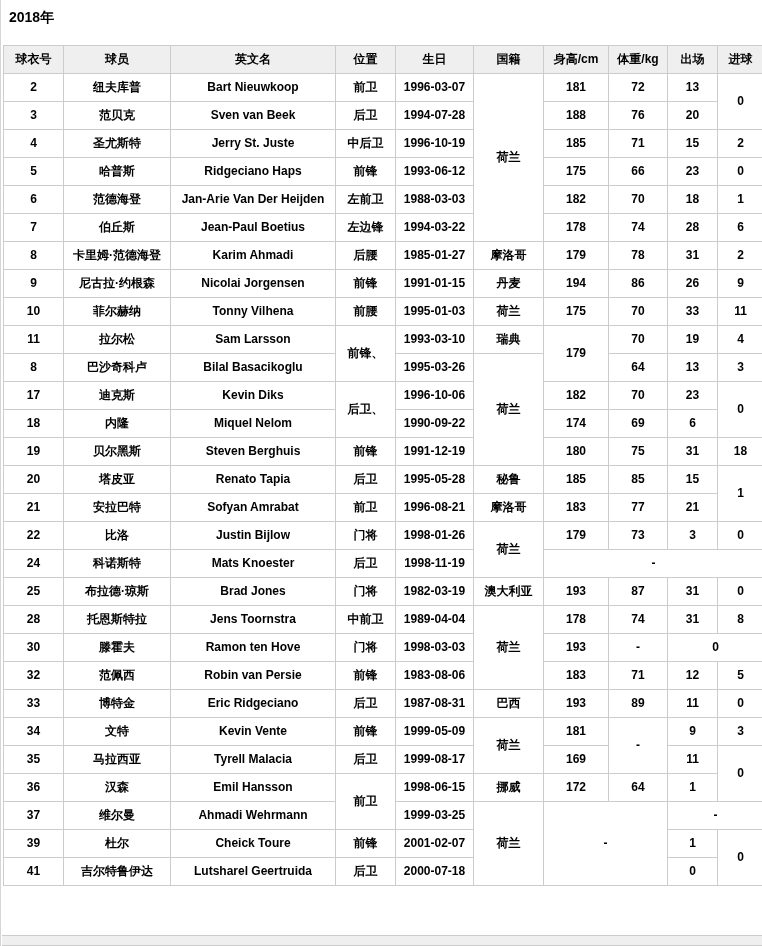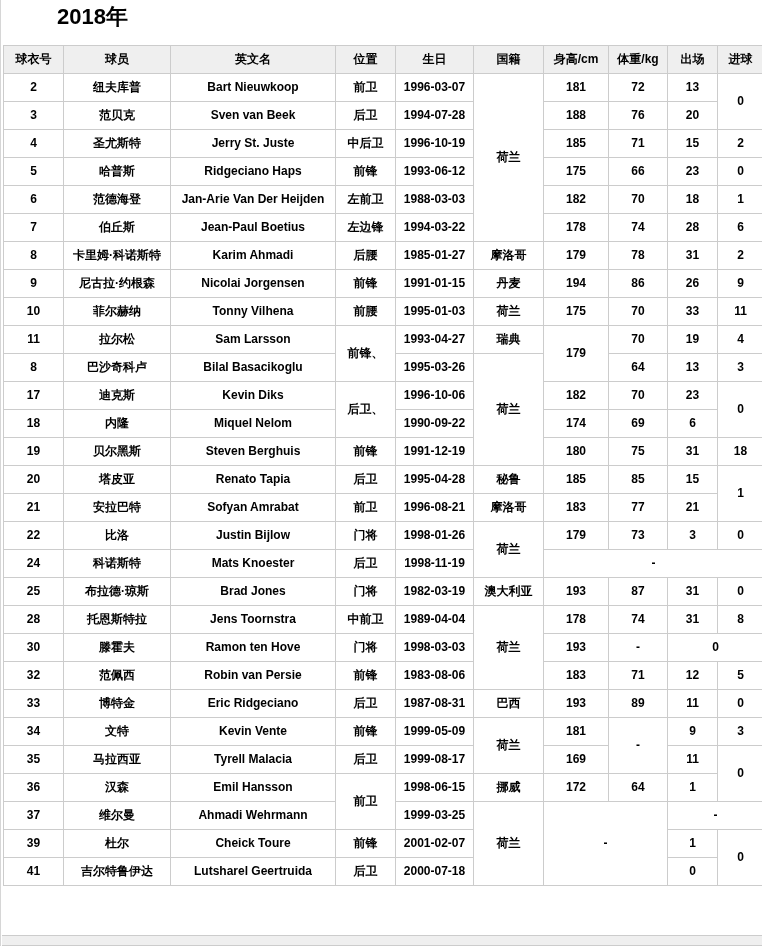--- a/index.html
+++ b/index.html
@@ -18,25 +18,24 @@
     overflow:hidden;
   }
   .page{
     width:762px;height:946px;
     border-left:1px solid #d6d6d6;
     position:relative;
   }
   .page-title{
     position:absolute;
     left:8px;top:5px;
-    font-size:22px;
+    font-size:14px;
     font-weight:bold;
     color:var(--text);
     line-height:24px;
-    margin-left:48px;
   }
   table.players{
     position:absolute;
     left:2px;top:45px;
     width:760px;
     border-collapse:collapse;
     table-layout:fixed;
   }
   table.players th,
   table.players td{
@@ -160,21 +159,21 @@
           <td>Jean-Paul Boetius</td>
           <td>左边锋</td>
           <td>1994-03-22</td>
           <td>178</td>
           <td>74</td>
           <td>28</td>
           <td>6</td>
         </tr>
         <tr>
           <td>8</td>
-          <td>卡里姆·科诺斯特</td>
+          <td>卡里姆·范德海登</td>
           <td>Karim Ahmadi</td>
           <td>后腰</td>
           <td>1985-01-27</td>
           <td>摩洛哥</td>
           <td>179</td>
           <td>78</td>
           <td>31</td>
           <td>2</td>
         </tr>
         <tr>
@@ -199,21 +198,21 @@
           <td>175</td>
           <td>70</td>
           <td>33</td>
           <td>11</td>
         </tr>
         <tr>
           <td>11</td>
           <td>拉尔松</td>
           <td>Sam Larsson</td>
           <td rowspan="2">前锋、</td>
-          <td>1993-04-27</td>
+          <td>1993-03-10</td>
           <td>瑞典</td>
           <td rowspan="2">179</td>
           <td>70</td>
           <td>19</td>
           <td>4</td>
         </tr>
         <tr>
           <td>8</td>
           <td>巴沙奇科卢</td>
           <td>Bilal Basacikoglu</td>
@@ -252,21 +251,21 @@
           <td>180</td>
           <td>75</td>
           <td>31</td>
           <td>18</td>
         </tr>
         <tr>
           <td>20</td>
           <td>塔皮亚</td>
           <td>Renato Tapia</td>
           <td>后卫</td>
-          <td>1995-04-28</td>
+          <td>1995-05-28</td>
           <td>秘鲁</td>
           <td>185</td>
           <td>85</td>
           <td>15</td>
           <td rowspan="2">1</td>
         </tr>
         <tr>
           <td>21</td>
           <td>安拉巴特</td>
           <td>Sofyan Amrabat</td>

